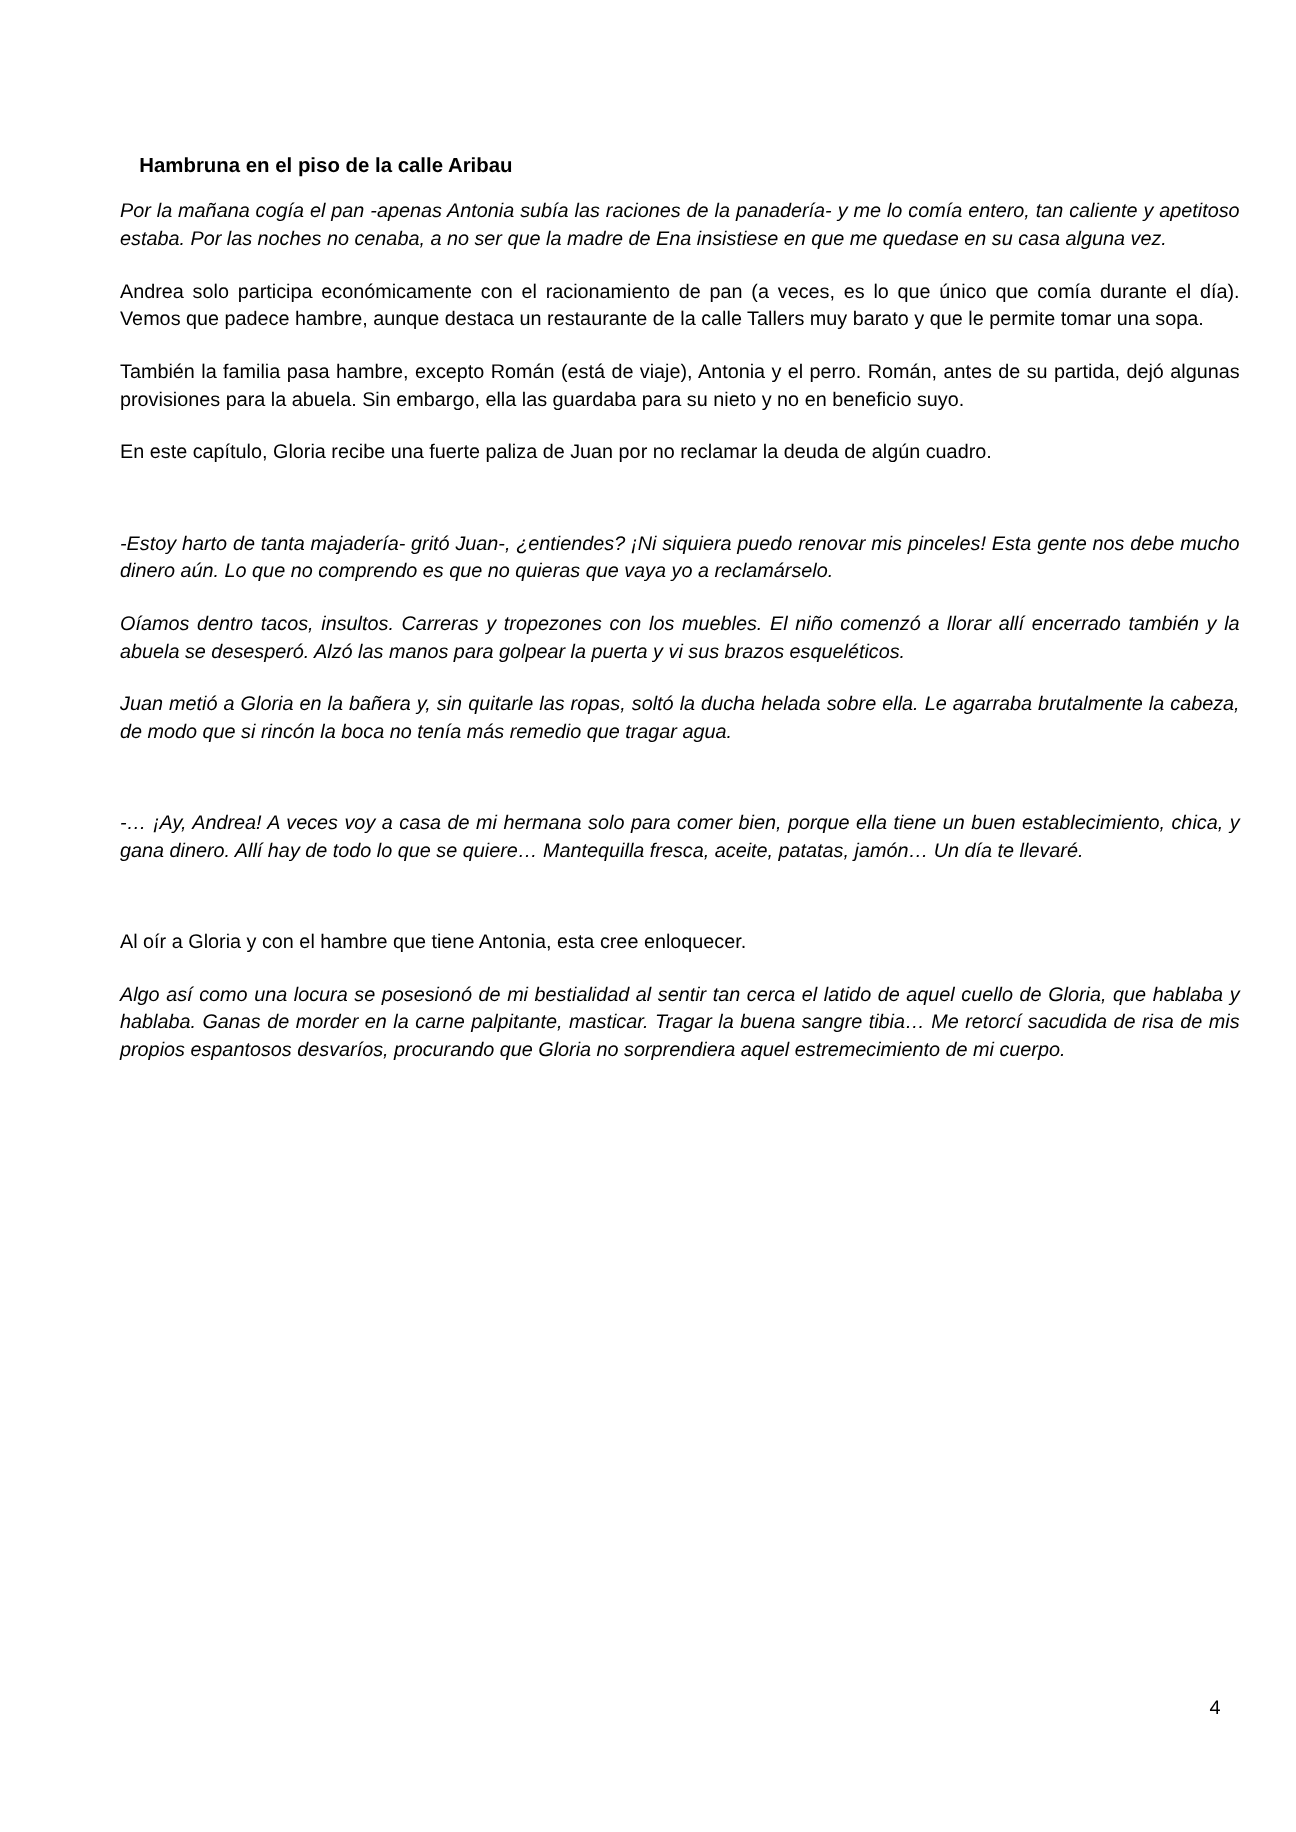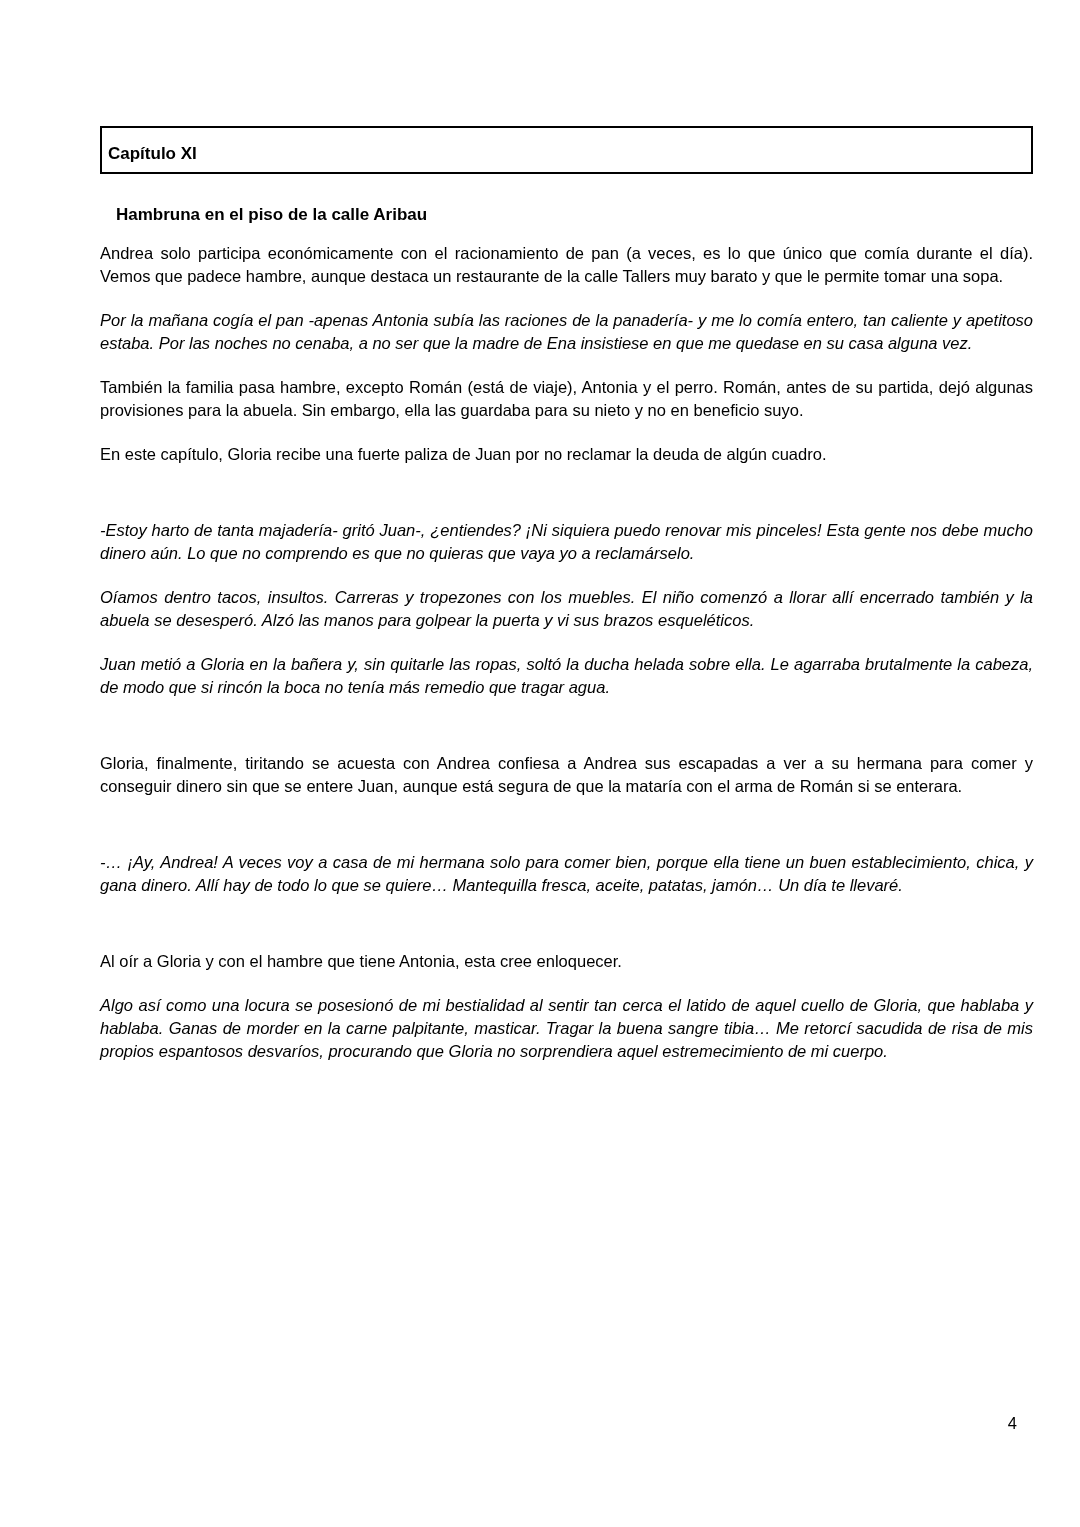--- a/index.html
+++ b/index.html
@@ -54,35 +54,31 @@
     right: 63px;
     font-size: 16.5px;
     line-height: 23px;
   }
 </style>
 </head>
 <body>
 
 <div class="content">
 
-  <div class="chapter-box">
-    <span>Capítulo XI</span>
-  </div>
 
   <div class="section-heading">Hambruna en el piso de la calle Aribau</div>
 
   <div id="paragraphs">
+      <p class="para italic">Por la mañana cogía el pan -apenas Antonia subía las raciones de la panadería- y me lo comía entero, tan caliente y apetitoso estaba. Por las noches no cenaba, a no ser que la madre de Ena insistiese en que me quedase en su casa alguna vez.</p>
       <p class="para">Andrea solo participa económicamente con el racionamiento de pan (a veces, es lo que único que comía durante el día). Vemos que padece hambre, aunque destaca un restaurante de la calle Tallers muy barato y que le permite tomar una sopa.</p>
-      <p class="para italic">Por la mañana cogía el pan -apenas Antonia subía las raciones de la panadería- y me lo comía entero, tan caliente y apetitoso estaba. Por las noches no cenaba, a no ser que la madre de Ena insistiese en que me quedase en su casa alguna vez.</p>
       <p class="para">También la familia pasa hambre, excepto Román (está de viaje), Antonia y el perro. Román, antes de su partida, dejó algunas provisiones para la abuela. Sin embargo, ella las guardaba para su nieto y no en beneficio suyo.</p>
       <p class="para gap-after">En este capítulo, Gloria recibe una fuerte paliza de Juan por no reclamar la deuda de algún cuadro.</p>
       <p class="para italic">-Estoy harto de tanta majadería- gritó Juan-, ¿entiendes? ¡Ni siquiera puedo renovar mis pinceles! Esta gente nos debe mucho dinero aún. Lo que no comprendo es que no quieras que vaya yo a reclamárselo.</p>
       <p class="para italic">Oíamos dentro tacos, insultos. Carreras y tropezones con los muebles. El niño comenzó a llorar allí encerrado también y la abuela se desesperó. Alzó las manos para golpear la puerta y vi sus brazos esqueléticos.</p>
       <p class="para italic gap-after">Juan metió a Gloria en la bañera y, sin quitarle las ropas, soltó la ducha helada sobre ella. Le agarraba brutalmente la cabeza, de modo que si rincón la boca no tenía más remedio que tragar agua.</p>
-      <p class="para gap-after">Gloria, finalmente, tiritando se acuesta con Andrea confiesa a Andrea sus escapadas a ver a su hermana para comer y conseguir dinero sin que se entere Juan, aunque está segura de que la mataría con el arma de Román si se enterara.</p>
       <p class="para italic gap-after">-… ¡Ay, Andrea! A veces voy a casa de mi hermana solo para comer bien, porque ella tiene un buen establecimiento, chica, y gana dinero. Allí hay de todo lo que se quiere… Mantequilla fresca, aceite, patatas, jamón… Un día te llevaré.</p>
       <p class="para">Al oír a Gloria y con el hambre que tiene Antonia, esta cree enloquecer.</p>
       <p class="para italic">Algo así como una locura se posesionó de mi bestialidad al sentir tan cerca el latido de aquel cuello de Gloria, que hablaba y hablaba. Ganas de morder en la carne palpitante, masticar. Tragar la buena sangre tibia… Me retorcí sacudida de risa de mis propios espantosos desvaríos, procurando que Gloria no sorprendiera aquel estremecimiento de mi cuerpo.</p>
     </div>
 
 </div>
 
 <div class="page-number">4</div>
 
 </body></html>

